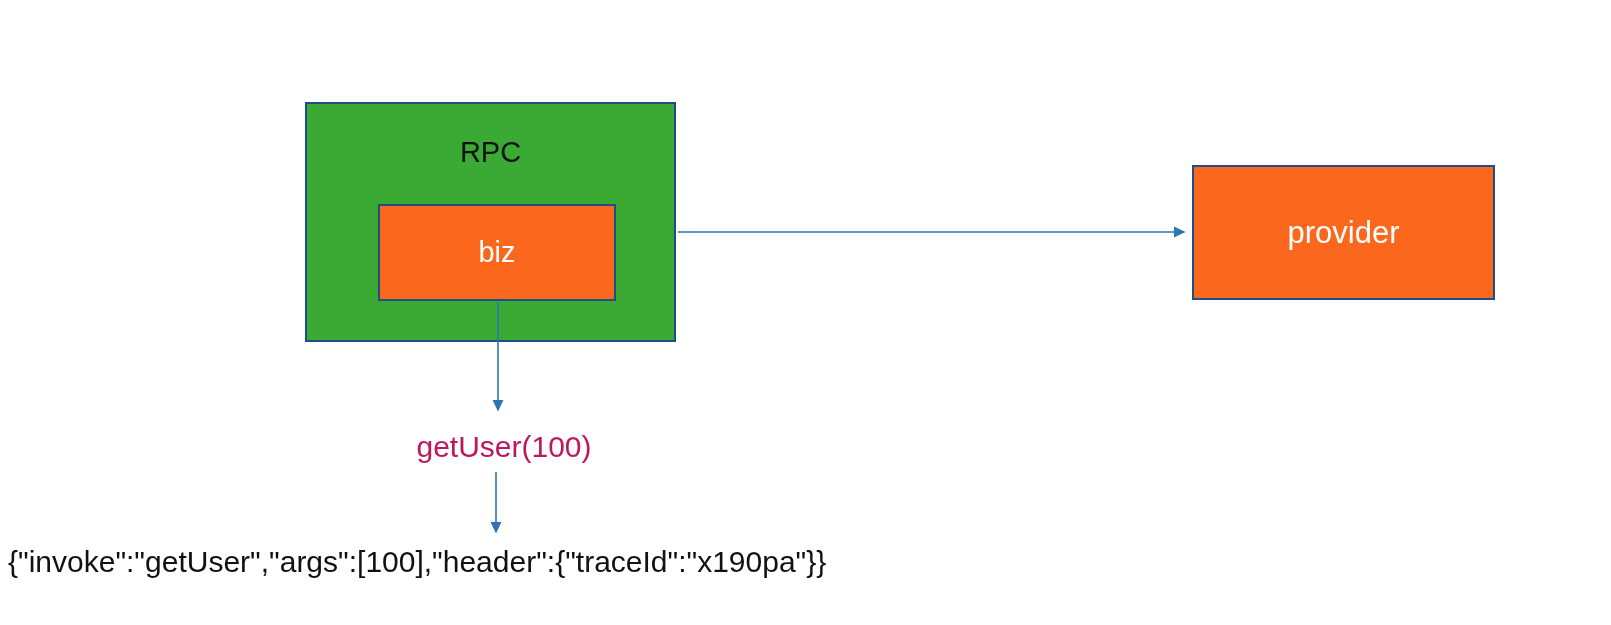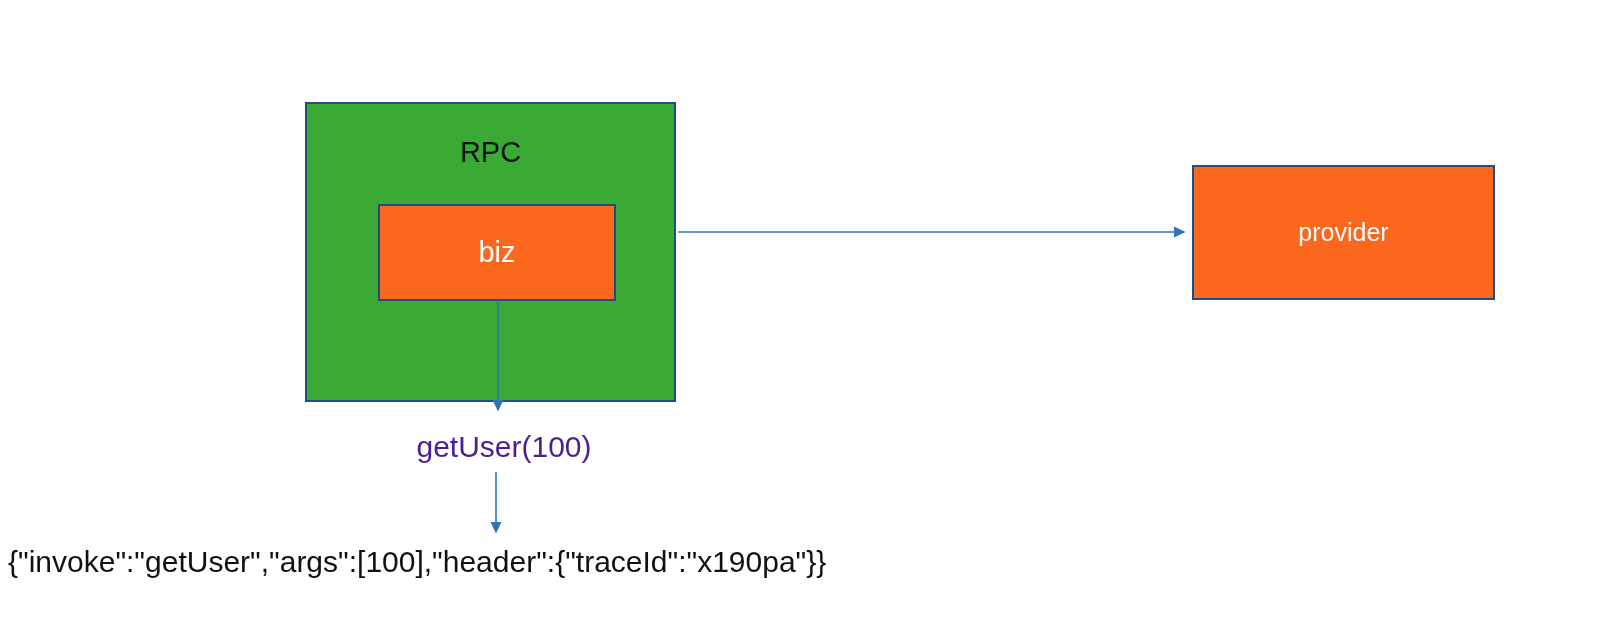--- a/index.html
+++ b/index.html
@@ -26,21 +26,21 @@
   }
   .node {
     position: absolute;
     box-sizing: border-box;
     border: 2.5px solid #1e4e87;
   }
   .rpc-box {
     left: 305px;
     top: 102px;
     width: 371px;
-    height: 300px;
+    height: 240px;
     background: #3baa35;
   }
   .rpc-label {
     position: absolute;
     left: 0;
     top: 32px;
     width: 100%;
     text-align: center;
     font-size: 29px;
     color: #111111;
@@ -63,41 +63,41 @@
     left: 1192px;
     top: 165px;
     width: 303px;
     height: 135px;
     background: #fa671d;
     display: flex;
     align-items: center;
     justify-content: center;
   }
   .provider-label {
-    font-size: 25px;
+    font-size: 31px;
     color: #ffffff;
   }
   .edge-label {
     position: absolute;
     left: 850px;
     top: 164px;
     width: 200px;
     text-align: center;
     font-size: 31px;
     color: #111111;
     z-index: 6;
   }
   .call-label {
     position: absolute;
     left: 394px;
     top: 430px;
     width: 220px;
     text-align: center;
     font-size: 30px;
-    color: #4c1d95;
+    color: #be185d;
     z-index: 6;
   }
   .payload-label {
     position: absolute;
     left: 8px;
     top: 545px;
     font-size: 30px;
     color: #111111;
     white-space: nowrap;
     z-index: 6;

